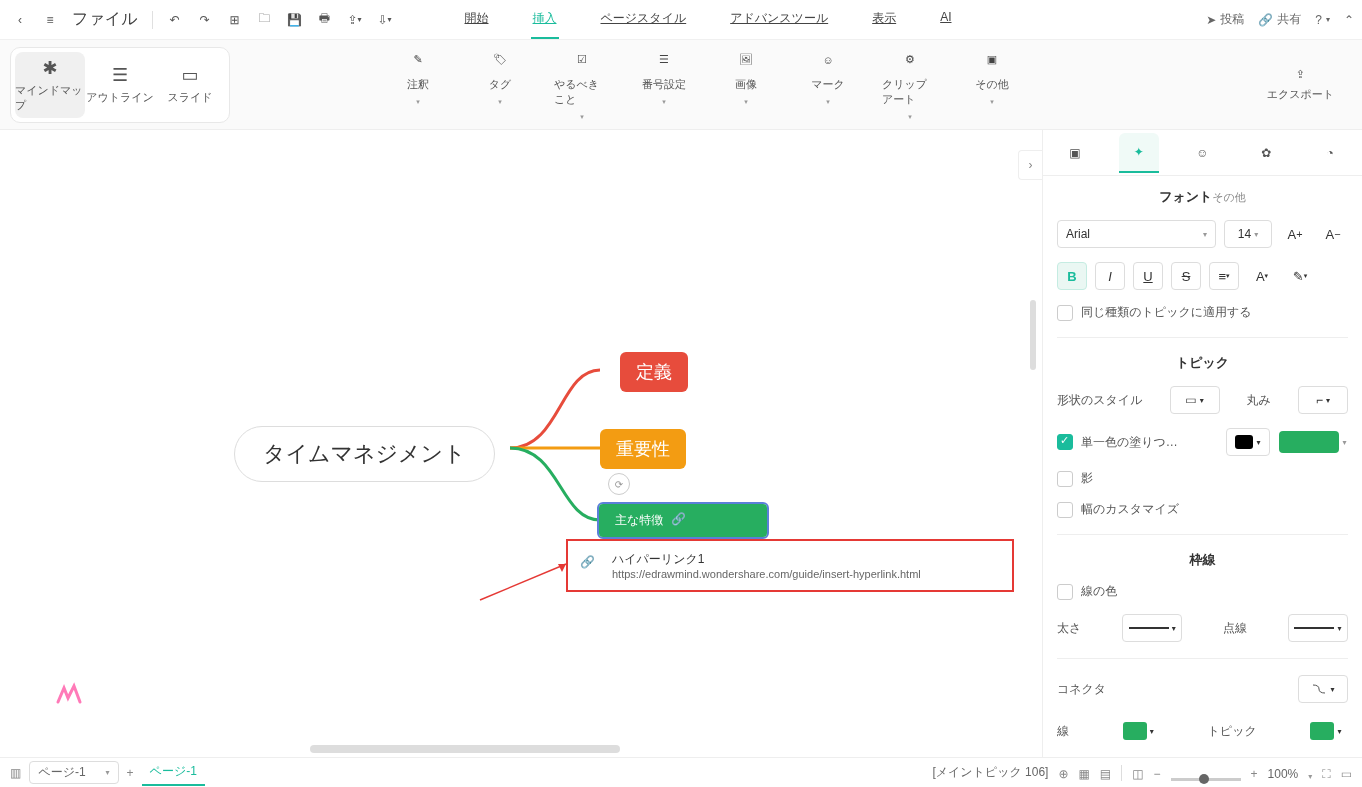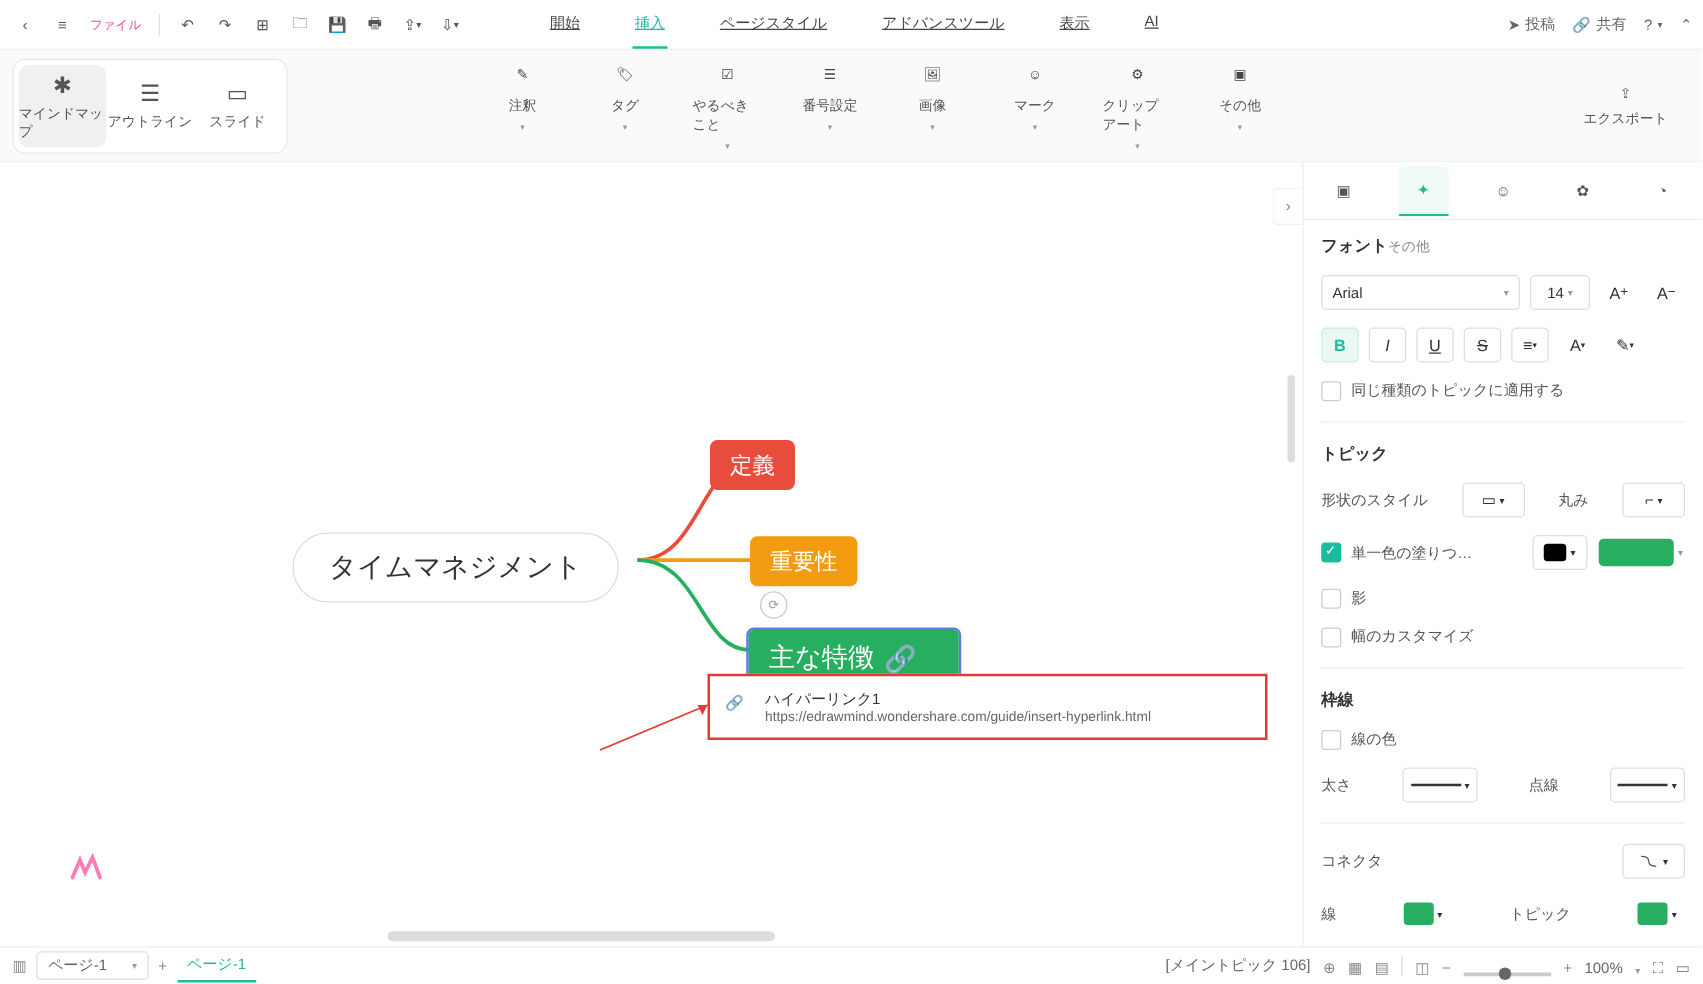--- a/index.html
+++ b/index.html
@@ -2,21 +2,21 @@
 <html><head>
 <meta charset="utf-8">
 <style>
 * { margin: 0; padding: 0; box-sizing: border-box; font-family: "Meiryo", "Hiragino Sans", sans-serif; }
 body { width: 1362px; height: 787px; background: #fff; overflow: hidden; position: relative; font-size: 12px; color: #333; }
 
 
 .topbar { height: 40px; display: flex; align-items: center; padding: 0 8px; gap: 6px; border-bottom: 1px solid #f0f0f0; }
 .topbar .icon-btn { width: 24px; height: 24px; display: flex; align-items: center; justify-content: center; color: #555; cursor: pointer; border-radius: 4px; }
 .topbar .sep { width: 1px; height: 18px; background: #e0e0e0; margin: 0 4px; }
-.topbar .file-label { font-size: 10px; color: #ec4899; padding: 0 4px; }
+.topbar .file-label { font-size: 16px; color: #404040; padding: 0 4px; }
 .topbar .menu-tabs { display: flex; gap: 40px; margin-left: 60px; }
 .topbar .menu-tab { font-size: 12px; color: #444; cursor: pointer; padding: 10px 2px; text-decoration: underline; }
 .topbar .menu-tab.active { color: #1abc9c; border-bottom: 2px solid #1abc9c; }
 .topbar .right { margin-left: auto; display: flex; align-items: center; gap: 14px; color: #666; }
 .topbar .right .rbtn { display: flex; align-items: center; gap: 4px; cursor: pointer; font-size: 12px; }
 
 
 .ribbon { height: 90px; display: flex; align-items: center; padding: 6px 10px; gap: 10px; background: #fafafa; border-bottom: 1px solid #eee; }
 .view-modes { display: flex; background: #fff; border: 1px solid #e8e8e8; border-radius: 10px; padding: 4px; }
 .view-mode { width: 70px; height: 66px; display: flex; flex-direction: column; align-items: center; justify-content: center; gap: 4px; font-size: 11px; color: #555; border-radius: 8px; cursor: pointer; }
@@ -27,39 +27,39 @@
 .ribbon-tool { display: flex; flex-direction: column; align-items: center; gap: 6px; font-size: 11px; color: #555; cursor: pointer; width: 56px; }
 .ribbon-tool .ico { width: 22px; height: 22px; display: flex; align-items: center; justify-content: center; color: #444; }
 .ribbon .export { margin-left: auto; display:flex; flex-direction:column; align-items:center; gap:6px; font-size:11px; color:#555; cursor:pointer; padding-right:18px;}
 
 
 .canvas { position: absolute; top: 130px; left: 0; right: 0; bottom: 30px; background: #fff; }
 
 
 .main-node { position: absolute; left: 234px; top: 425px; background: #fff; border: 1px solid #ddd; border-radius: 28px; padding: 12px 28px; font-size: 22px; color: #333; }
 .node { position: absolute; color: #fff; border-radius: 6px; padding: 8px 16px; font-size: 18px; display:flex; align-items:center; gap:6px;}
-.node-red { background: #e74c3c; left: 568px; top: 352px; }
+.node-red { background: #e74c3c; left: 620px; top: 352px; }
 .node-orange { background: #f39c12; left: 600px; top: 429px; }
 .node-green-wrap { position:absolute; left: 597px; top: 499px; border: 2px solid #5b7fd9; border-radius:6px; }
-.node-green-in { background:#27ae60; border-radius:4px; padding:8px 16px; color:#fff; font-size:21px; display:flex; align-items:flex-end; gap:8px;}
+.node-green-in { background:#27ae60; border-radius:4px; padding:8px 16px; color:#fff; font-size:12px; display:flex; align-items:flex-start; gap:8px;}
 
 
 .tooltip-box { position:absolute; left:566px; top:536px; width:448px; border:2px solid #e53935; background:#fff; padding:10px 12px; display:flex; gap:10px; align-items:center; }
 .tooltip-box .ticon { width:22px; height:22px; color:#444; }
 .tooltip-box .ttext { font-size:12px; color:#333; }
 .tooltip-box .ttext .url { color:#666; font-size:11px; }
 .arrow-line { position:absolute; left:480px; top:560px; }
 
 
 .rightpanel { position: absolute; right: 0; top: 130px; bottom: 30px; width: 320px; background: #fff; border-left: 1px solid #eee; }
 .rp-tabs { height: 46px; display:flex; align-items:center; justify-content:space-around; border-bottom:1px solid #eee;}
 .rp-tab { width:40px; height:40px; display:flex; align-items:center; justify-content:center; border-radius:6px; color:#555; cursor:pointer; }
 .rp-tab.active { color:#1abc9c; border-bottom:2px solid #1abc9c; background:#f0faf7; border-radius:6px 6px 0 0;}
 .rp-body { padding: 12px 14px; display:flex; flex-direction:column; gap:14px; }
-.rp-section-title { font-size:13px; font-weight:bold; color:#333; display:flex; justify-content:flex-start; align-items:center;}
+.rp-section-title { font-size:13px; font-weight:bold; color:#333; display:flex; justify-content:center; align-items:center;}
 .rp-section-title .more { font-size:11px; color:#888; font-weight:normal; cursor:pointer;}
 .rp-row { display:flex; align-items:center; gap:8px; }
 .rp-select { flex:1; height:28px; border:1px solid #ddd; border-radius:4px; padding:0 8px; font-size:12px; background:#fff; display:flex; align-items:center; justify-content:space-between; cursor:pointer;}
 .rp-small-select { width:48px; height:28px; border:1px solid #ddd; border-radius:4px; font-size:12px; display:flex; align-items:center; justify-content:center; gap:3px; cursor:pointer;}
 .rp-iconbtn { width:30px; height:28px; border:1px solid #ddd; border-radius:4px; display:flex; align-items:center; justify-content:center; cursor:pointer; font-size:13px;}
 .rp-iconbtn.bold-active { background:#eaf7f3; color:#1abc9c; border-color:#c5ece2; font-weight:bold;}
 .rp-check { width:16px; height:16px; border:1px solid #ccc; border-radius:3px; display:inline-block; }
 .rp-check.on { background:#1abc9c; border-color:#1abc9c; position:relative;}
 .rp-check.on::after { content:"✓"; color:#fff; font-size:11px; position:absolute; left:2px; top:-1px;}
 .rp-label { font-size:12px; color:#555; }

